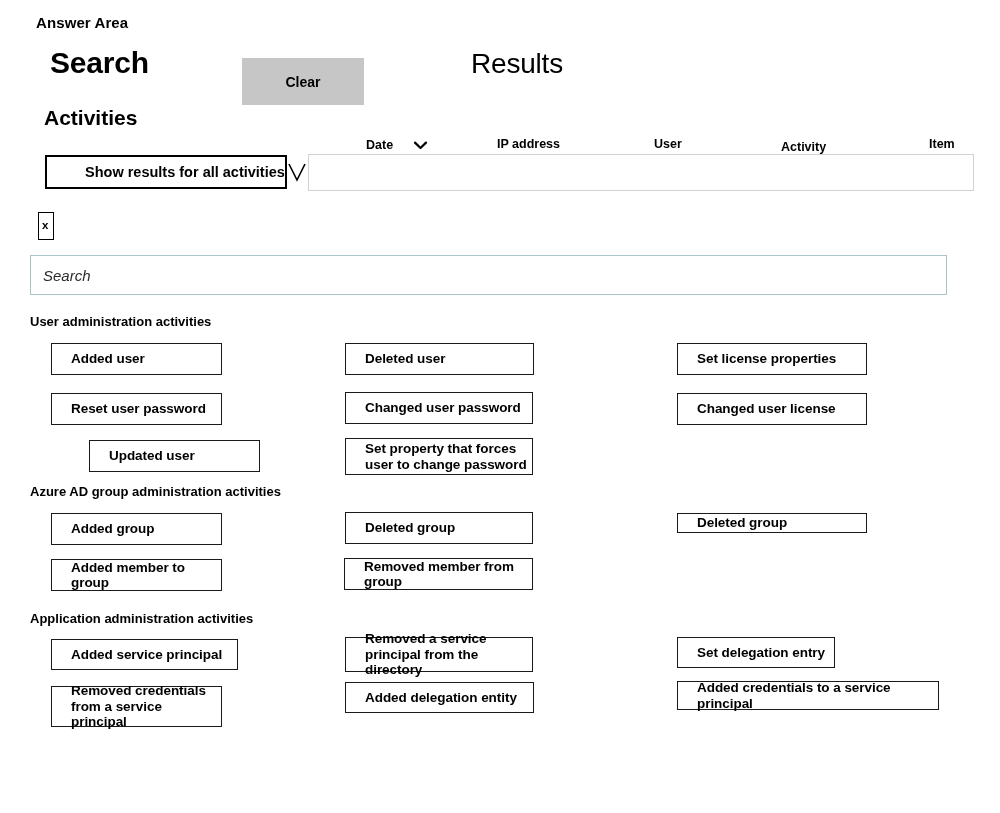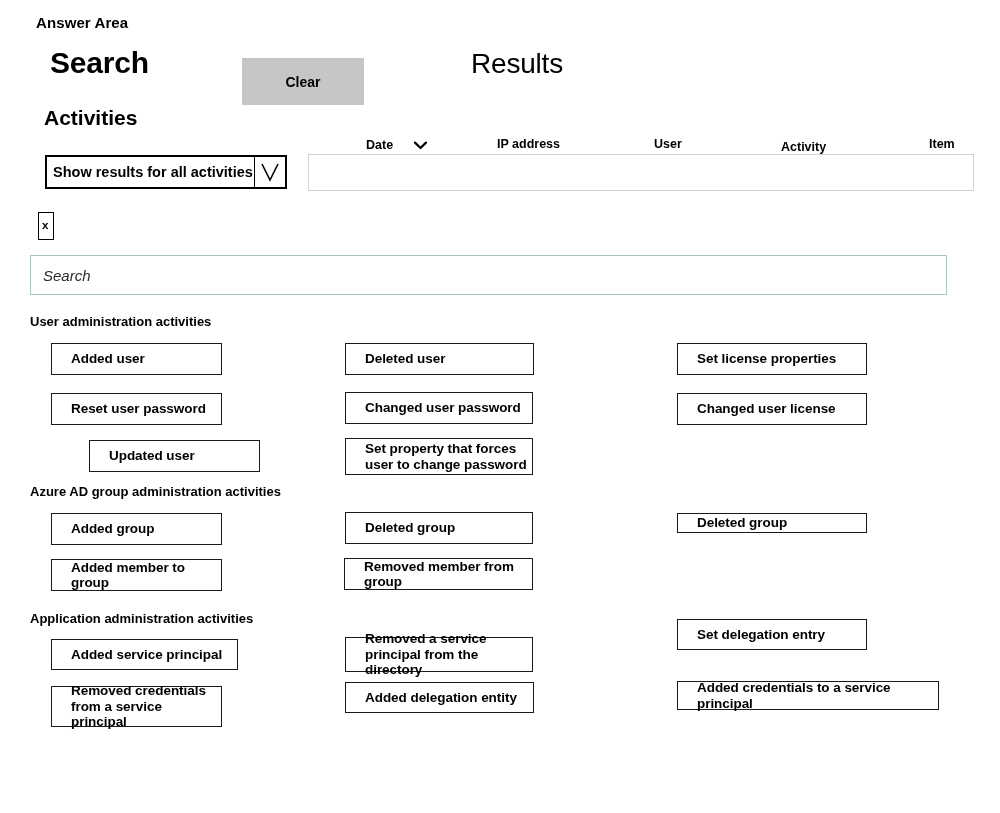--- a/index.html
+++ b/index.html
@@ -65,20 +65,21 @@
   
   #activities-dropdown {
     left: 45px; top: 155px;
     width: 242px; height: 34px;
     border: 2px solid #000;
     box-sizing: border-box;
     display: flex;
     align-items: stretch;
     background: #fff;
     cursor: pointer;
+    padding-left: 32px;
   }
   #activities-dropdown .dd-label {
     flex: 1;
     display: flex;
     align-items: center;
     padding-left: 6px;
     font-size: 14.5px;
     font-weight: bold;
     white-space: nowrap;
   }
@@ -242,17 +243,17 @@
 <div class="act-box" style="left:345px; top:512px; width:188px; height:32px;">Deleted group</div>
 <div class="act-box" style="left:677px; top:513px; width:190px; height:20px;">Deleted group</div>
 
 <div class="act-box" style="left:51px; top:559px; width:171px; height:32px;">Added member to group</div>
 <div class="act-box" style="left:344px; top:558px; width:189px; height:32px;">Removed member from group</div>
 
 <div class="group-title" style="left:30px; top:611px;">Application administration activities</div>
 
 <div class="act-box" style="left:51px; top:639px; width:187px; height:31px;">Added service principal</div>
 <div class="act-box two-line" style="left:345px; top:637px; width:188px; height:35px;">Removed a service principal from the directory</div>
-<div class="act-box" style="left:677px; top:619px; width:190px; height:31px;">Set delegation entry</div>
+<div class="act-box" style="left:677px; top:637px; width:158px; height:31px;">Set delegation entry</div>
 
 <div class="act-box two-line" style="left:51px; top:686px; width:171px; height:41px;">Removed credentials from a service principal</div>
 <div class="act-box" style="left:345px; top:682px; width:189px; height:31px;">Added delegation entity</div>
 <div class="act-box" style="left:677px; top:681px; width:262px; height:29px;">Added credentials to a service principal</div>
 
 </body></html>

